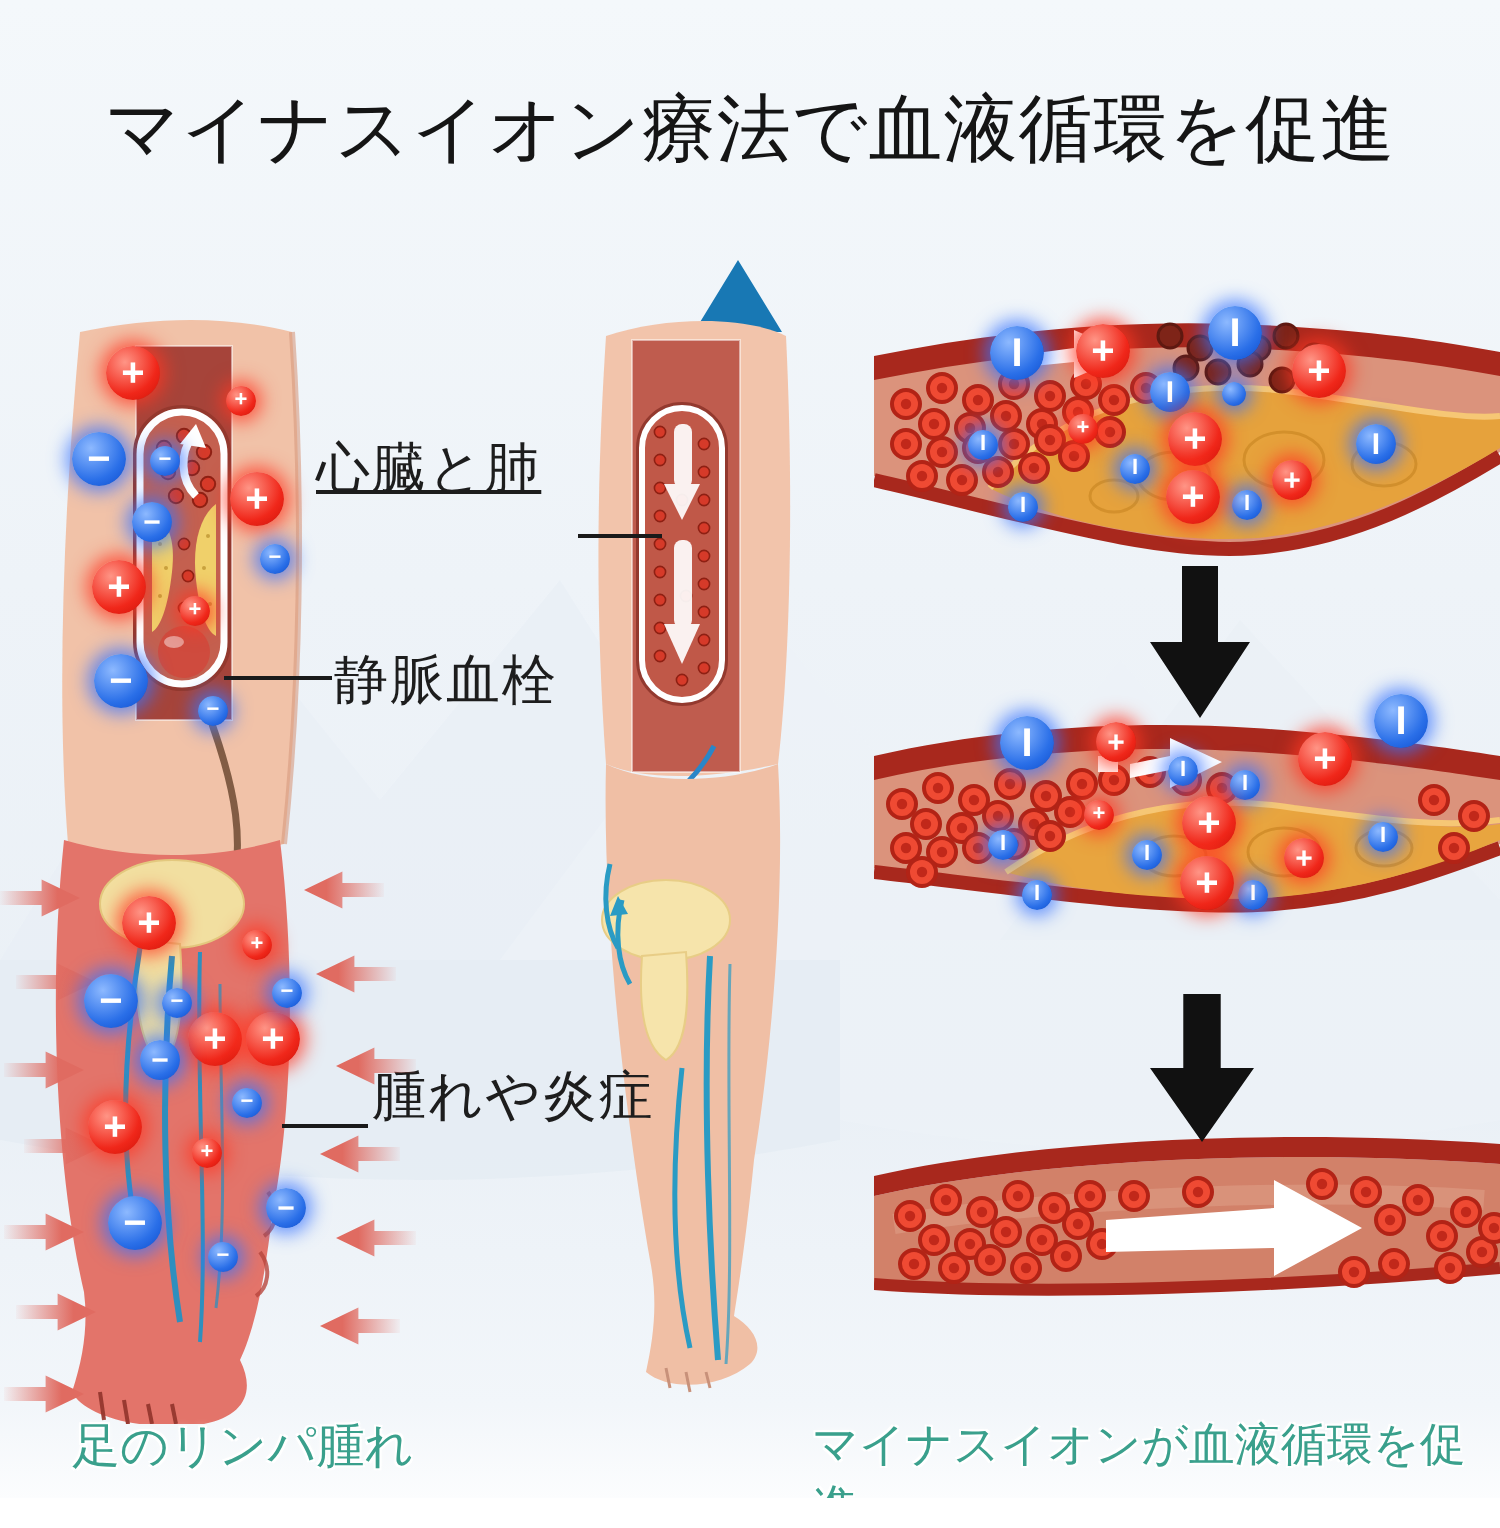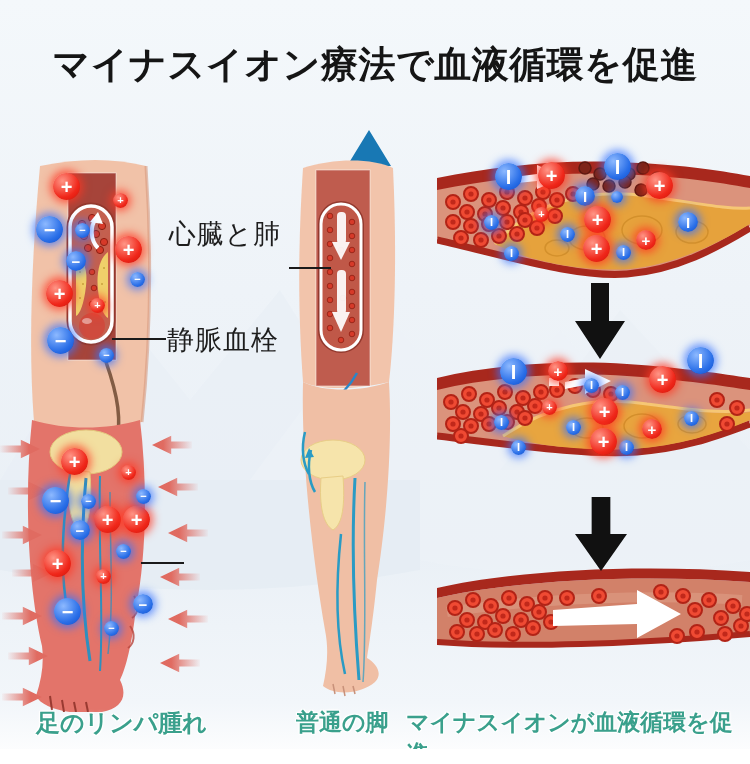--- a/index.html
+++ b/index.html
@@ -1,21 +1,21 @@
 <!DOCTYPE html>
 <html><head>
 <meta charset="utf-8">
 <style>
   html,body{margin:0;padding:0;background:#fff;}
   .stage{position:relative;width:750px;height:764px;overflow:hidden;
     font-family:"Liberation Sans","DejaVu Sans",sans-serif;
     background:linear-gradient(180deg,#f4f8fb 0%,#eef3f8 38%,#eaf0f6 72%,#f2f6fa 92%,#ffffff 100%);}
   .mountains{position:absolute;left:0;top:0;}
   .title{position:absolute;left:0;right:0;top:40px;text-align:center;
-    font-size:37px;font-weight:700;color:#151515;letter-spacing:.5px;}
+    font-size:37px;font-weight:400;color:#151515;letter-spacing:.5px;}
   svg{display:block;}
   .abs{position:absolute;}
   
   .ion{position:absolute;border-radius:50%;display:flex;align-items:center;justify-content:center;
     color:#fff;font-weight:700;line-height:1;}
   .ion.red{background:radial-gradient(circle at 35% 30%,#ff9586,#f0271a 62%,#cf1206);
     box-shadow:0 0 9px 3px rgba(255,55,35,.75);}
   .ion.blue{background:radial-gradient(circle at 35% 30%,#8db9ff,#2a6fe8 62%,#0d4ccd);
     box-shadow:0 0 9px 3px rgba(55,115,255,.75);}
   .big{width:27px;height:27px;font-size:20px;}
@@ -26,24 +26,24 @@
   .flow-arrow{position:absolute;width:40px;height:22px;
     background:linear-gradient(90deg,rgba(233,125,115,.05),#e06b61 72%);
     clip-path:polygon(0 34%,52% 34%,52% 8%,100% 50%,52% 92%,52% 66%,0 66%);}
   .flow-arrow.rtl{transform:scaleX(-1);}
   
   .down-arrow{position:absolute;background:#111;
     clip-path:polygon(32% 0,68% 0,68% 50%,100% 50%,50% 100%,0 50%,32% 50%);}
   
   .note{position:absolute;color:#1d1d1d;font-size:27px;font-weight:500;letter-spacing:1px;}
   .note .ln{line-height:40px;}
-  .note.center{text-align:center;}
+  .note.center{text-decoration:underline;}
   .conn{position:absolute;height:2px;background:#1a1a1a;}
   
-  .caption{position:absolute;top:707px;font-weight:700;color:#3aa08c;
+  .caption{position:absolute;top:707px;font-weight:400;color:#3aa08c;
     text-shadow:-1px -1px 0 #fff,1px -1px 0 #fff,-1px 1px 0 #fff,1px 1px 0 #fff,0 0 4px #fff;}
   .cap-a{left:36px;font-size:24px;}
   .cap-b{left:296px;font-size:23px;}
   .cap-c{left:406px;font-size:23px;}
   .bottom-band{position:absolute;left:0;right:0;bottom:0;height:15px;background:#fff;}
 </style>
 </head>
 <body>
 
 <div class="stage">
@@ -200,20 +200,21 @@
 
   <div class="note center" style="left:158px;top:214px;width:134px">
     <div class="ln">心臓と肺</div>
   </div>
   <div class="conn" style="left:289px;top:267px;width:42px"></div>
 
   <div class="note" style="left:167px;top:322px">静脈血栓</div>
   <div class="conn" style="left:112px;top:338px;width:54px"></div>
 
   <div class="note" style="left:186px;top:528px">
+    <div class="ln">腫れや炎症</div>
   </div>
   <div class="conn" style="left:141px;top:562px;width:43px"></div>
 
   <svg class="abs" style="left:437px;top:150px" width="313" height="130" viewBox="0 0 313 130">
     <path d="M0,38 C60,26 120,20 180,22 C240,24 280,30 313,36 L313,76 C280,96 240,116 190,122 C140,126 70,104 0,88 Z" fill="#db937c"></path>
     <path d="M0,28 C60,16 120,10 180,12 C240,14 280,20 313,26 L313,38 C280,32 240,26 180,24 C120,22 60,28 0,40 Z" fill="#a8281d"></path>
     <path d="M0,90 C70,106 140,128 190,124 C240,120 280,98 313,78" stroke="#a8281d" stroke-width="7" fill="none"></path>
     <path d="M58,94 C95,52 150,38 210,46 C260,53 292,60 313,58 L313,74 C280,94 240,114 192,119 C148,122 92,112 58,94 Z" fill="#e6a23c"></path>
     <path d="M58,94 C95,52 150,38 210,46 C260,53 292,60 313,58" stroke="#f6c775" stroke-width="3" fill="none"></path>
     <g stroke="#cf8c28" fill="none" stroke-width="1.5" opacity=".8">
@@ -416,17 +417,16 @@
   <span class="ion blue sm" style="left:619px;top:440px">I</span>
   <span class="ion blue sm" style="left:494px;top:415px">I</span>
   <span class="ion red mid" style="left:548px;top:361px">+</span>
   <span class="ion red big" style="left:649px;top:366px">+</span>
   <span class="ion red big" style="left:591px;top:398px">+</span>
   <span class="ion red sm" style="left:542px;top:400px">+</span>
   <span class="ion red mid" style="left:642px;top:419px">+</span>
   <span class="ion red big" style="left:590px;top:428px">+</span>
 
   <div class="caption cap-a">足のリンパ腫れ</div>
-  <div class="caption cap-b">普通の脚</div>
   <div class="caption cap-c">マイナスイオンが血液循環を促進</div>
 
   <div class="bottom-band"></div>
 </div>
 
 </body></html>

